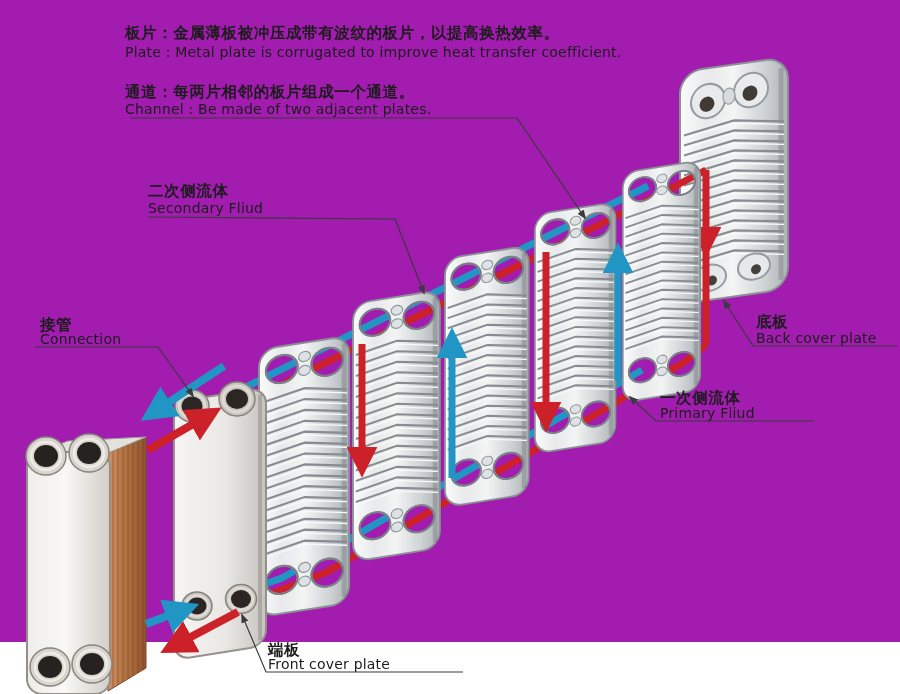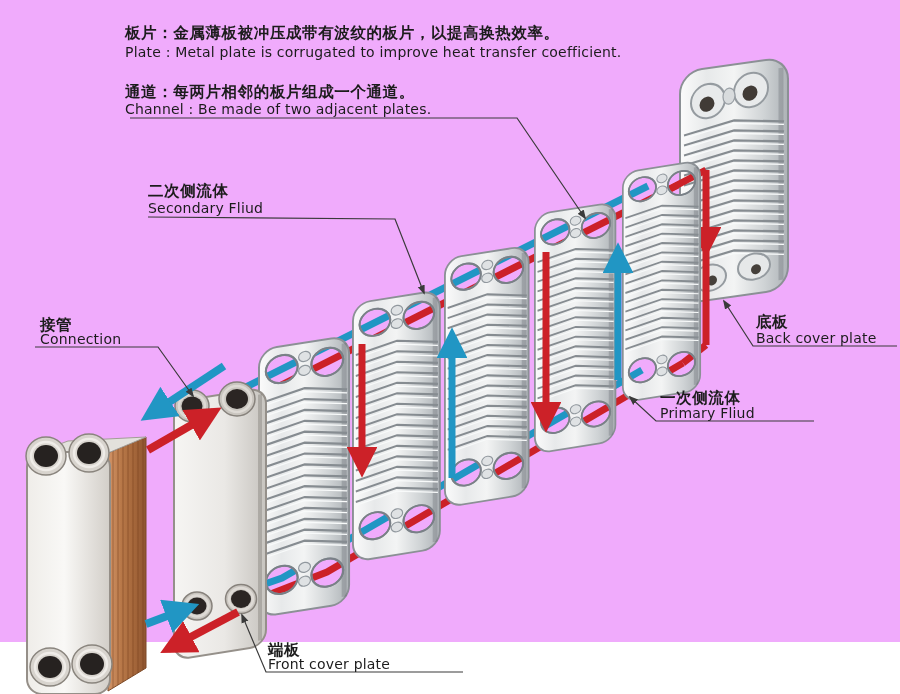--- a/index.html
+++ b/index.html
@@ -1,17 +1,17 @@
 <!DOCTYPE html>
 <html><head>
 <meta charset="utf-8">
 <style>
   html,body{margin:0;padding:0;background:#ffffff;}
   body{width:900px;height:694px;overflow:hidden;}
-  .stage{position:relative;width:900px;height:642px;background:#f0abfc;}
+  .stage{position:relative;width:900px;height:642px;background:#a21caf;}
   svg{display:block;}
   text{font-family:"DejaVu Sans","Liberation Sans",sans-serif;fill:#1c1c1c;}
   .cn{font-size:15.5px;font-weight:bold;letter-spacing:0.6px;}
   .en{font-size:14px;letter-spacing:0.2px;}
   .lead{fill:none;stroke:#3a3a3a;stroke-width:1.2;}
   .flow{fill:none;stroke-linecap:butt;}
 </style>
 </head>
 <body>
 

